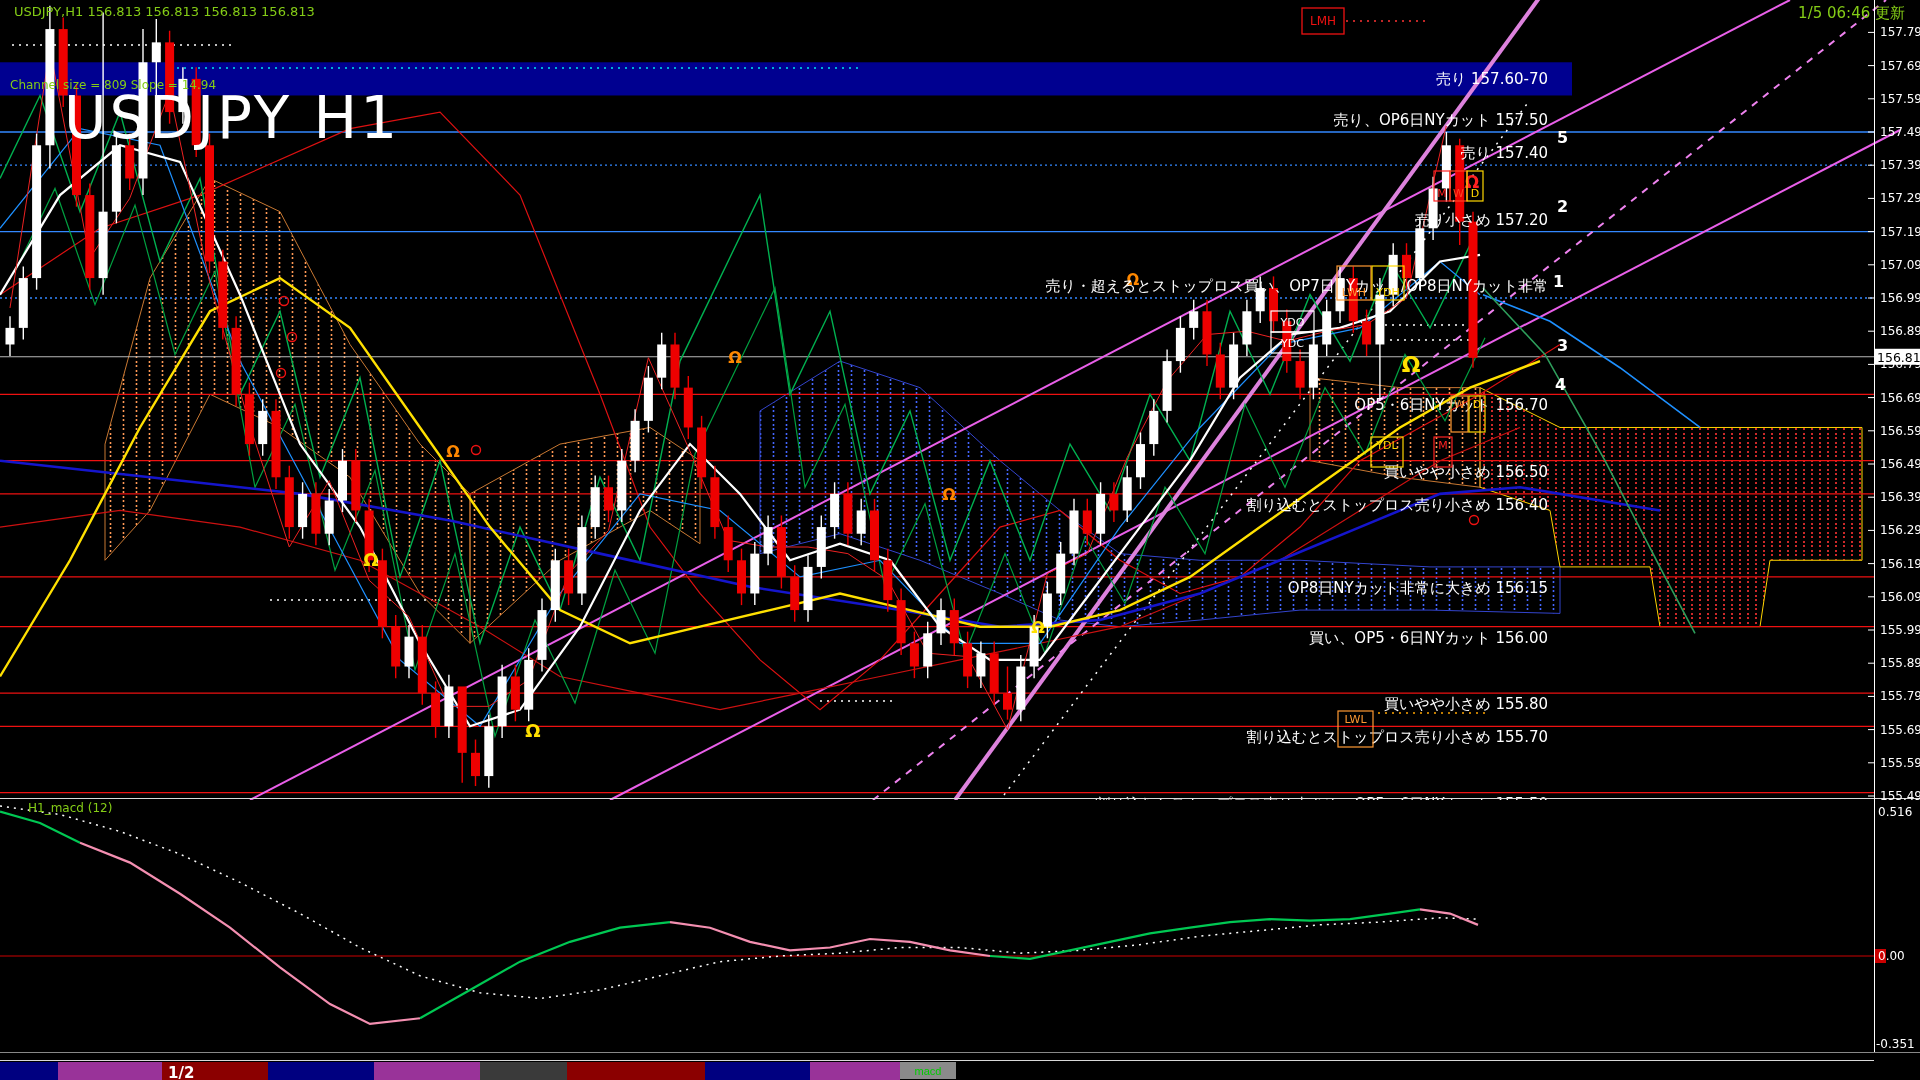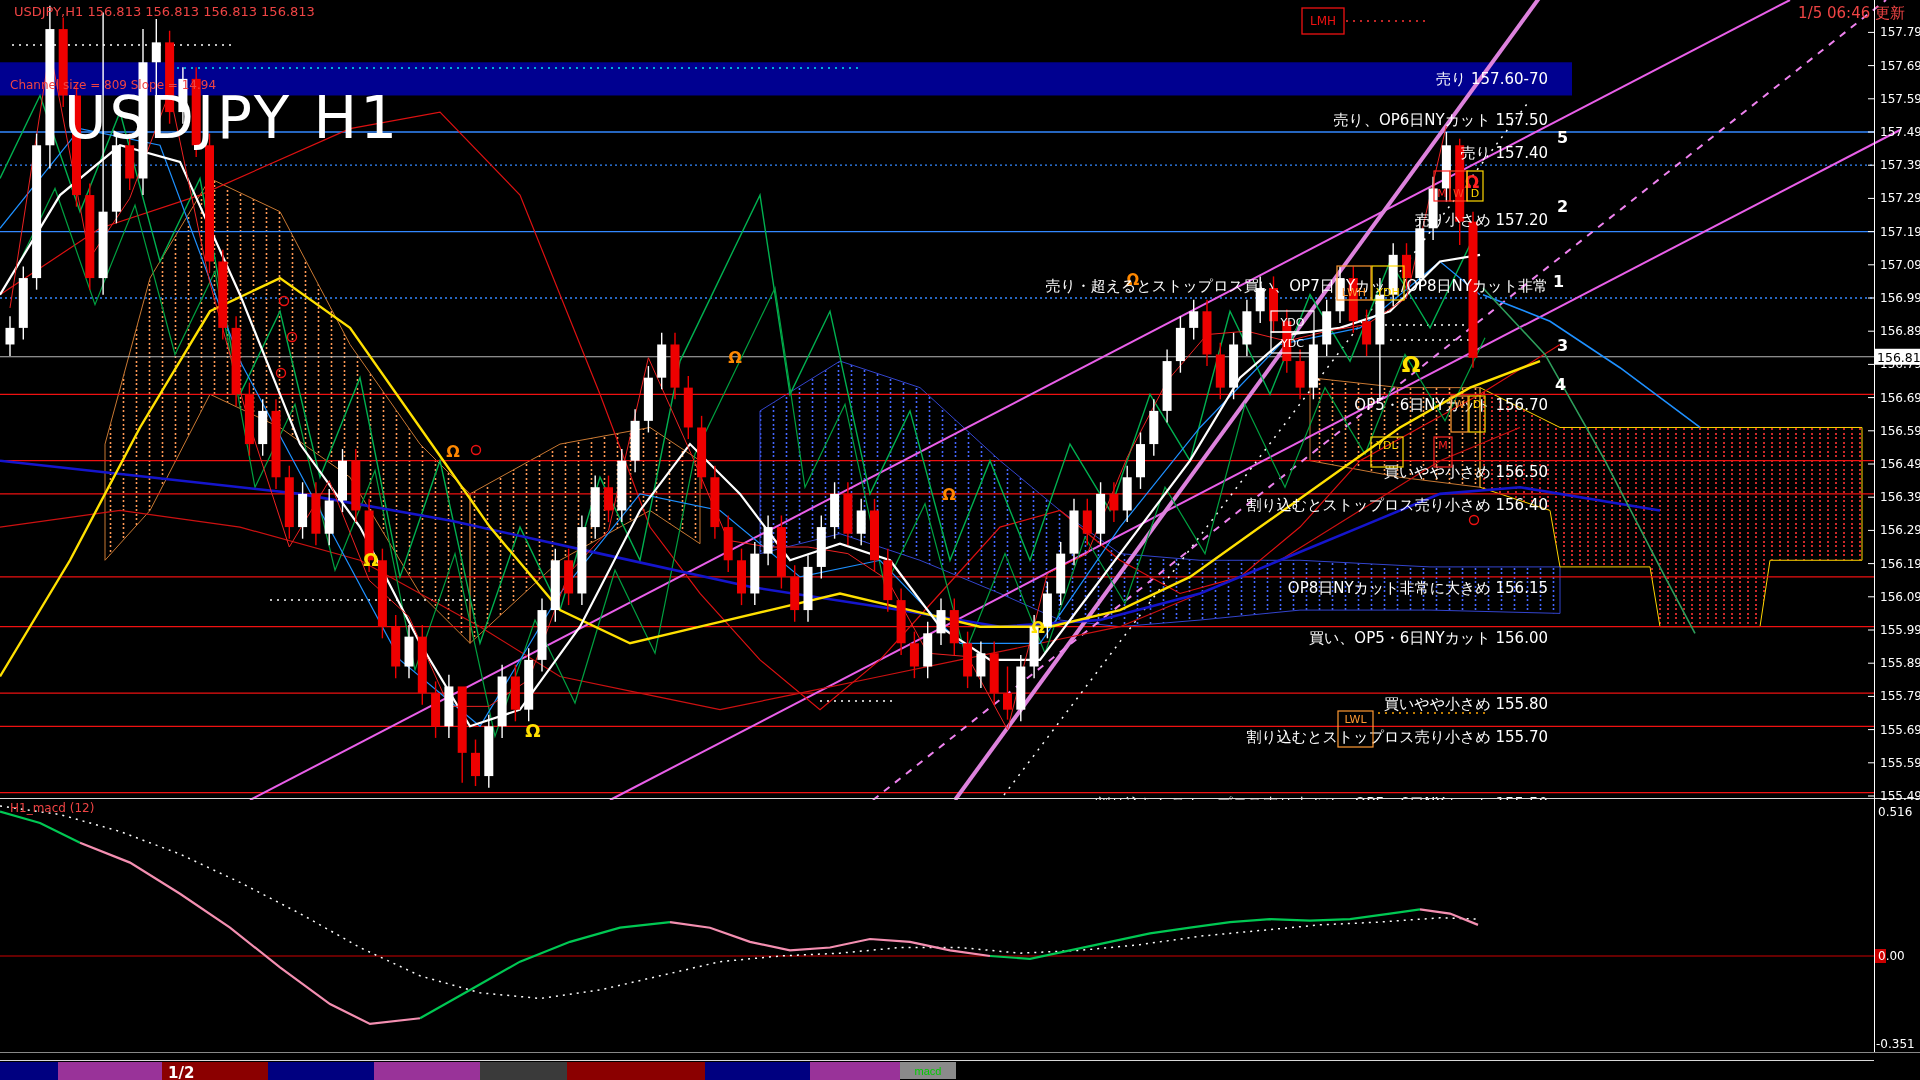--- a/index.html
+++ b/index.html
@@ -1,24 +1,24 @@
 <!DOCTYPE html>
 <html><head>
 <meta charset="utf-8">
 <style>
   html,body{margin:0;padding:0;background:#000;}
   #stage{position:relative;width:1920px;height:1080px;background:#000;overflow:hidden;
          font-family:"DejaVu Sans",sans-serif;}
   #chart-svg{position:absolute;left:0;top:0;}
-  .ov{position:absolute;color:#ef4444;white-space:nowrap;}
+  .ov{position:absolute;color:#84cc16;white-space:nowrap;}
   #quote-line{left:14px;top:4px;font-size:13px;}
   #channel-info{left:10px;top:78px;font-size:12px;}
   #watermark{left:64px;top:84px;font-size:58px;letter-spacing:3px;color:#fff;}
   #updated{right:15px;top:4px;font-size:15px;}
-  #macd-label{left:10px;top:801px;font-size:12px;}
+  #macd-label{left:28px;top:801px;font-size:12px;}
   #bottom-bar{position:absolute;left:0;top:1062px;width:1920px;height:18px;background:#000;}
   #bottom-bar .seg{position:absolute;top:0;height:18px;}
   #bottom-bar .seg-label{position:absolute;top:2px;color:#fff;font-size:15px;font-weight:bold;}
   #macd-btn{position:absolute;left:900px;top:0;width:56px;height:17px;background:#8a8a8a;
             color:#00cc00;font-size:11px;text-align:center;line-height:17px;border:none;}
 </style>
 </head>
 <body>
 
 <div id="stage">

